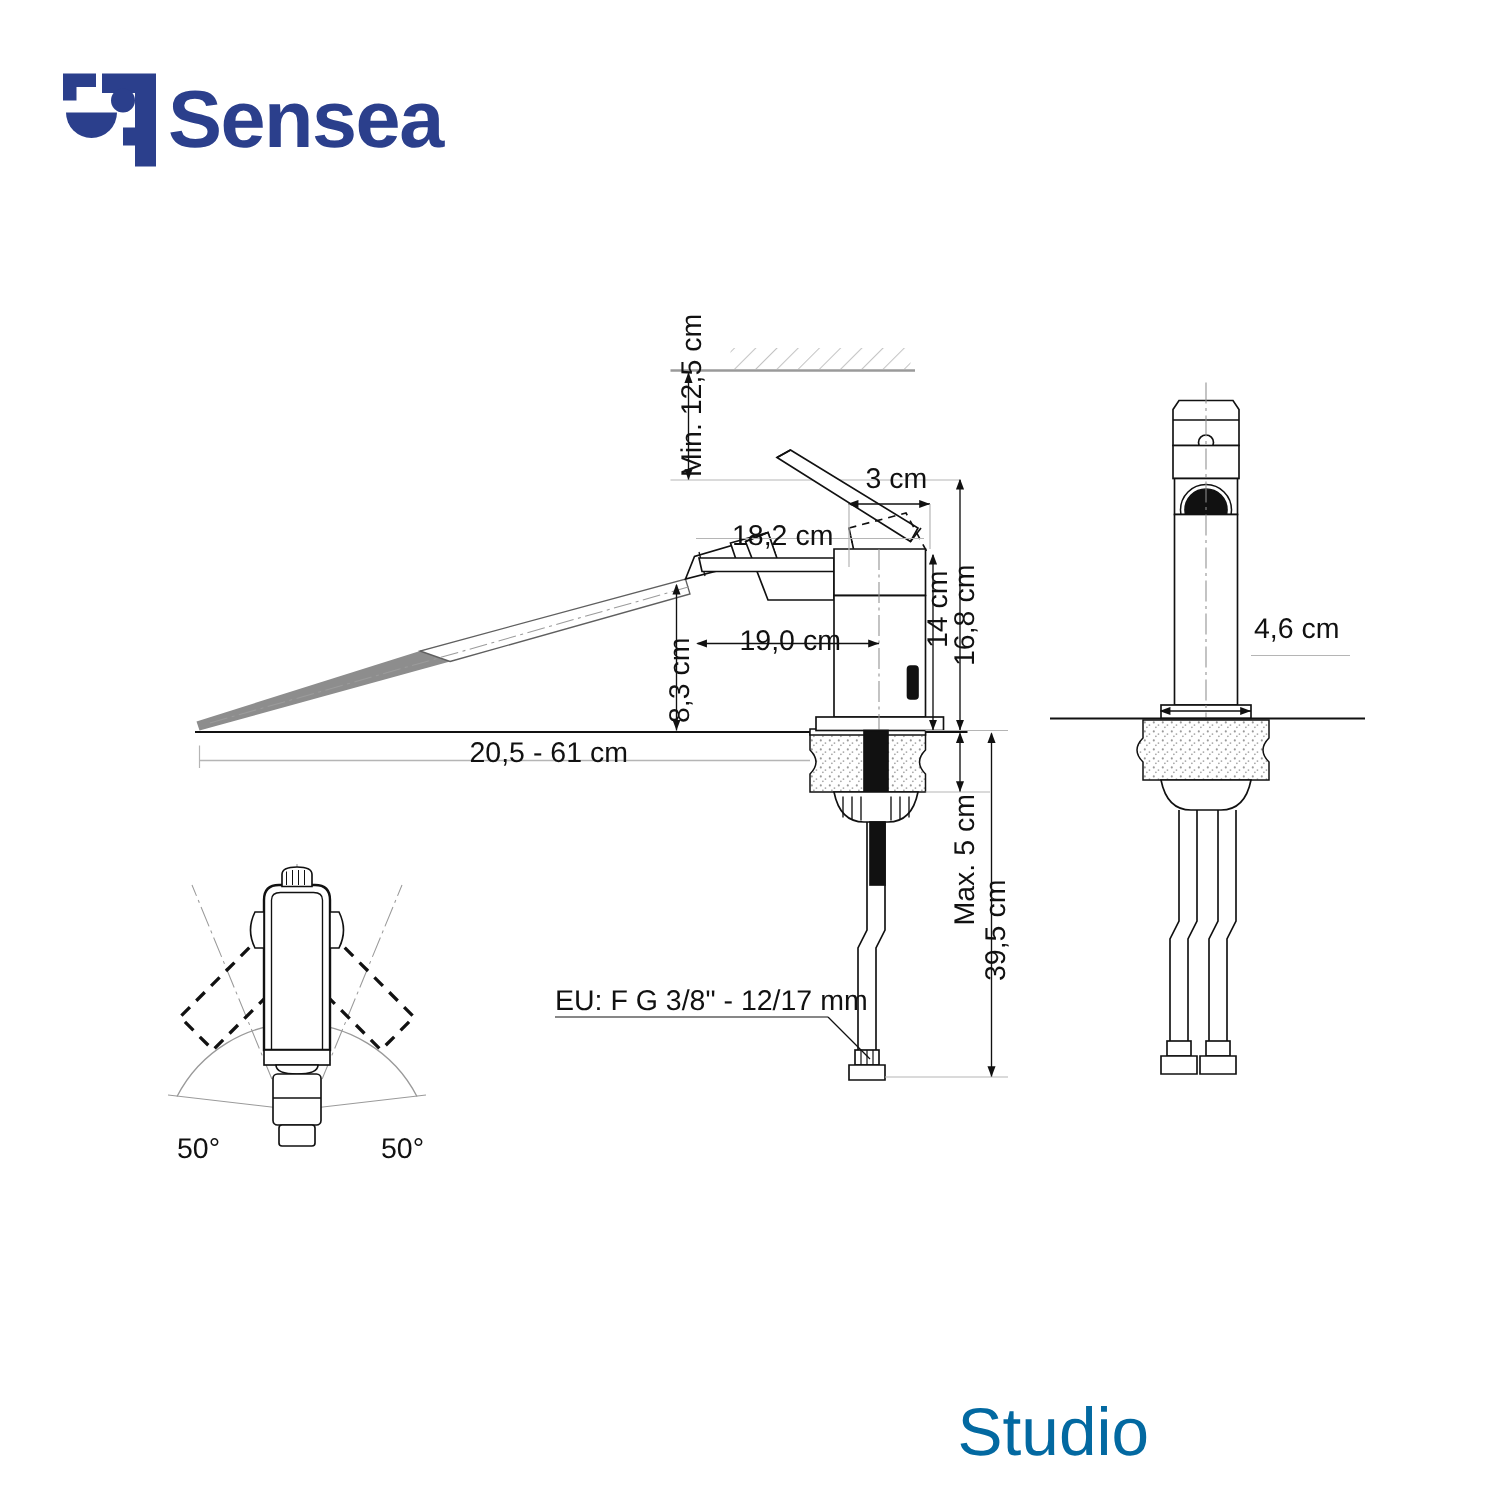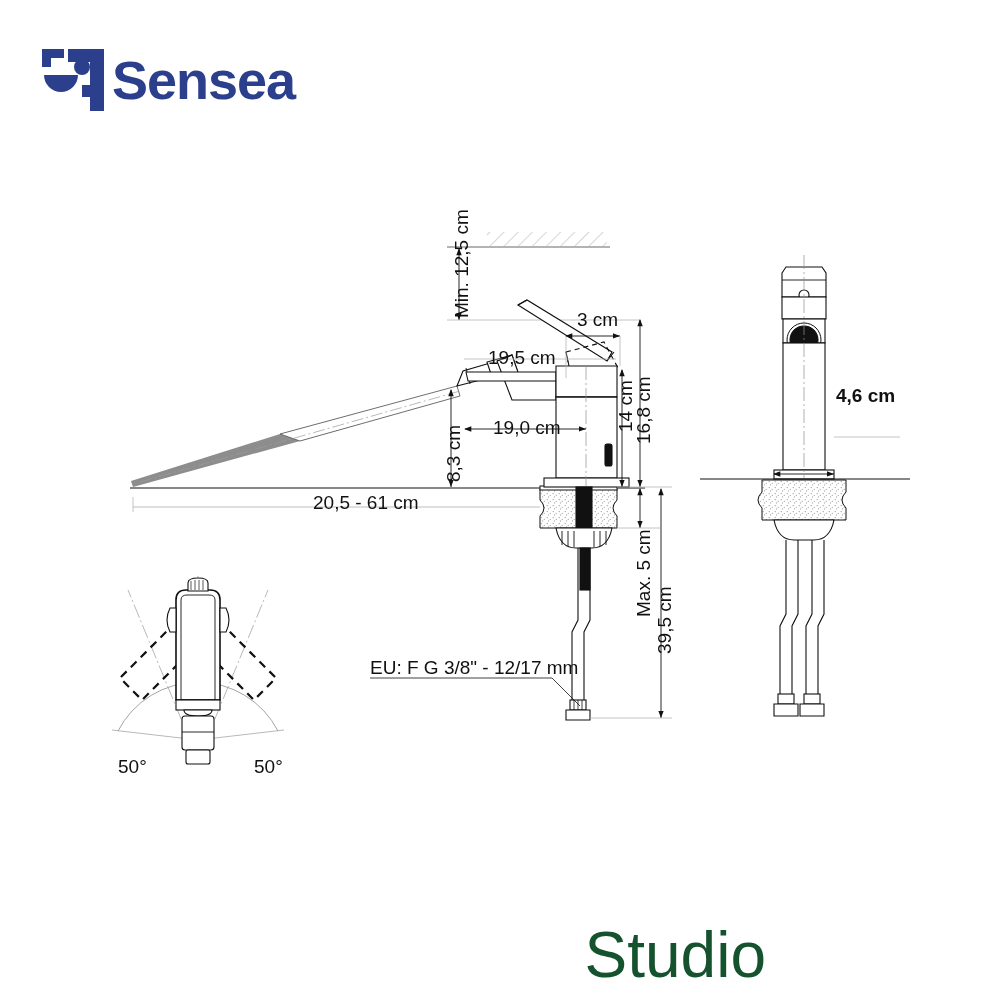--- a/index.html
+++ b/index.html
@@ -2,22 +2,22 @@
 <html><head>
 <meta charset="utf-8">
 <style>
   html,body{margin:0;padding:0;background:#ffffff;}
   body{width:1000px;height:1000px;position:relative;overflow:hidden;
        font-family:"Liberation Sans",sans-serif;color:#1a1a1a;}
   #sheet{position:absolute;inset:0;width:804px;height:1000px;}
   .brand-logo{position:absolute;left:38px;top:45px;width:300px;height:70px;}
   .brand-word{position:absolute;left:112px;top:47px;font-size:54px;font-weight:700;
     letter-spacing:-1px;color:#2b3f8c;line-height:66px;}
-  .product-name{position:absolute;right:38px;bottom:10px;font-size:64px;
-    color:#14532d;line-height:70px;text-align:right;}
+  .product-name{position:absolute;right:38px;bottom:10px;font-size:45px;
+    color:#0369a1;line-height:70px;text-align:right;}
   .dimtxt{position:absolute;font-size:19px;color:#111;white-space:nowrap;line-height:20px;}
   .v-up{transform:rotate(-90deg);transform-origin:left top;}
   svg{display:block;}
 </style>
 </head>
 <body>
 
 <div id="sheet">
 
   <div class="brand-logo">
@@ -255,37 +255,37 @@
         <line x1="182" y1="732" x2="214" y2="732" stroke="#111" stroke-width="0.9"></line>
         <rect x="186" y="750" width="24" height="14" rx="2" fill="#fff" stroke="#111"></rect>
       </g>
     </g>
   </svg>
 
   <div class="dimtxt v-up" style="left:452px;top:318px;">Min. 12,5 cm</div>
 
   <div class="dimtxt" style="left:577px;top:310px;">3 cm</div>
 
-  <div class="dimtxt" style="left:488px;top:348px;">19,5 cm</div>
+  <div class="dimtxt" style="left:488px;top:348px;">18,2 cm</div>
 
   <div class="dimtxt" style="left:493px;top:418px;">19,0 cm</div>
 
   <div class="dimtxt v-up" style="left:444px;top:482px;">8,3 cm</div>
 
   <div class="dimtxt" style="left:313px;top:493px;">20,5 - 61 cm</div>
 
   <div class="dimtxt v-up" style="left:616px;top:432px;">14 cm</div>
 
   <div class="dimtxt v-up" style="left:634px;top:444px;">16,8 cm</div>
 
   <div class="dimtxt v-up" style="left:634px;top:617px;">Max. 5 cm</div>
 
   <div class="dimtxt v-up" style="left:655px;top:654px;">39,5 cm</div>
 
-  <div class="dimtxt" style="left:836px;top:386px;font-weight:bold;">4,6 cm</div>
+  <div class="dimtxt" style="left:836px;top:410px;">4,6 cm</div>
 
   <div class="dimtxt" style="left:370px;top:658px;">EU: F G 3/8" - 12/17 mm</div>
 
   <div class="dimtxt" style="left:118px;top:757px;">50°</div>
 
   <div class="dimtxt" style="left:254px;top:757px;">50°</div>
 
   <div class="product-name">Studio</div>
 
 </div>

